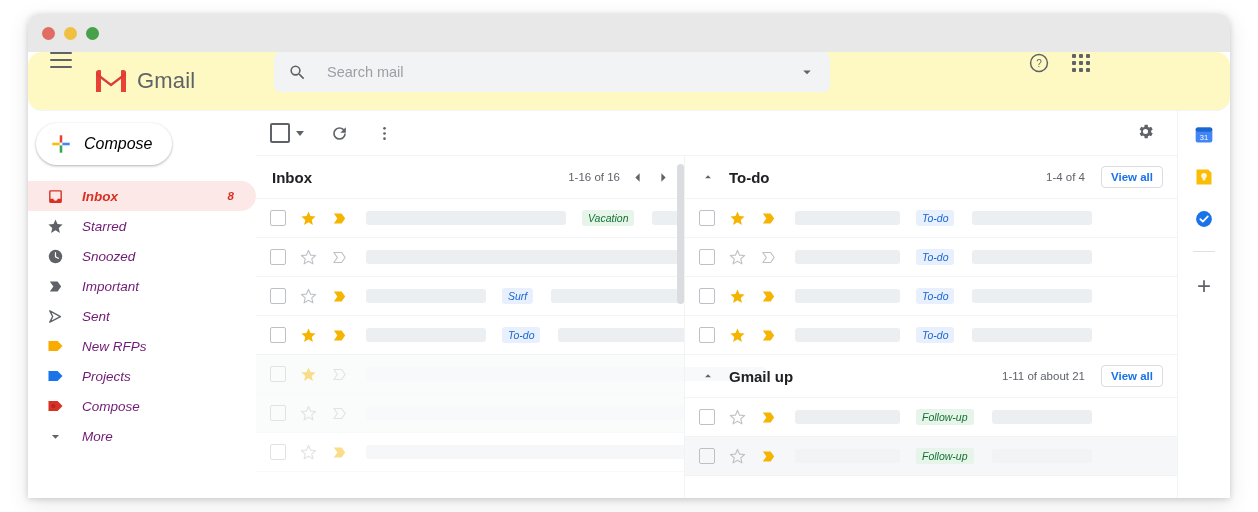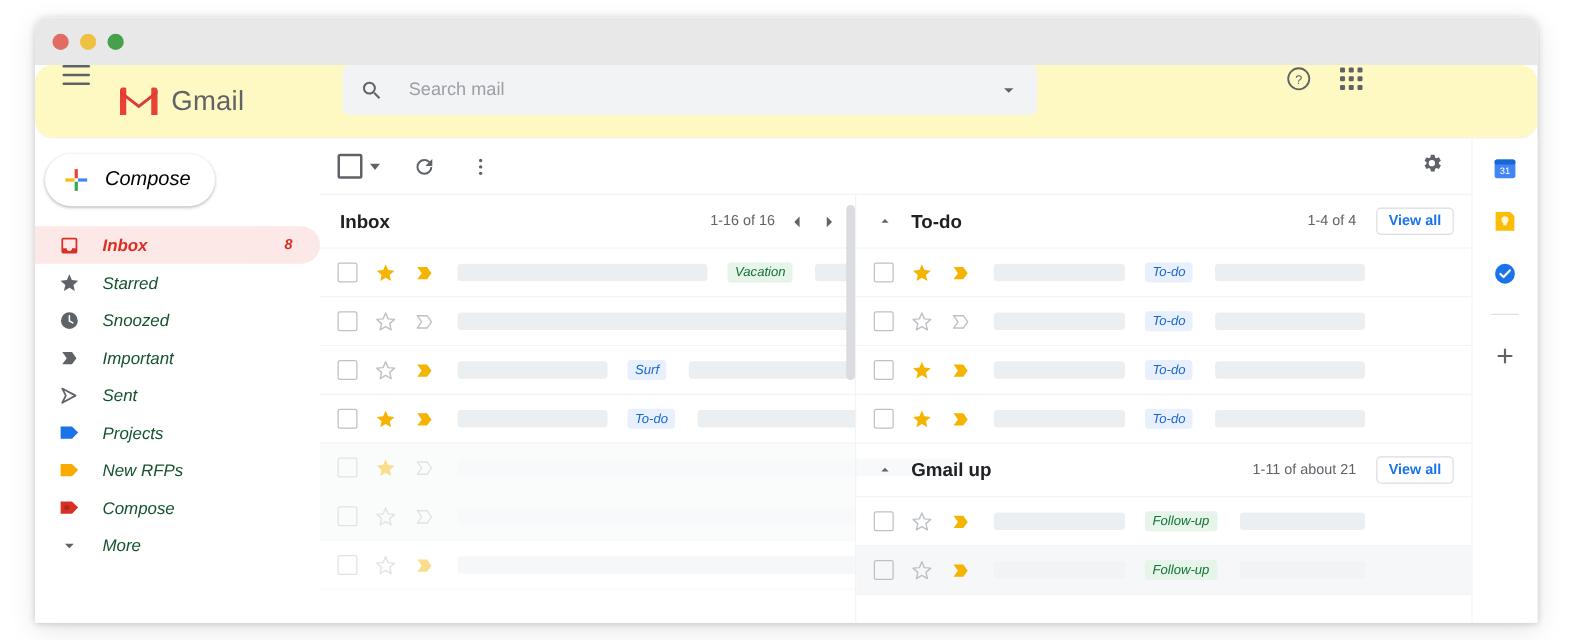--- a/index.html
+++ b/index.html
@@ -132,21 +132,21 @@
   .plus-icon { width: 22px; height: 22px; flex: none; }
 
   .navlist { margin-top: 16px; }
   .navitem {
     height: 30px;
     display: flex; align-items: center;
     padding-left: 18px;
     border-radius: 0 16px 16px 0;
     cursor: pointer;
     font-size: 13.5px;
-    color: #14532d;
+    color: #701a75;
     position: relative;
   }
   .navitem .nav-ico {
     width: 18px; height: 18px; flex: none;
     margin-right: 18px;
     display: flex; align-items: center; justify-content: center;
   }
   .navitem.active {
     background: #fce8e6;
     color: #d93025;
@@ -382,33 +382,33 @@
                   <path fill="none" stroke="#5f6368" stroke-width="2" stroke-linejoin="round" d="M4 4l15 8-15 8 4-8z"></path>
                 </svg>
             </span>
             <span>Sent</span>
           </div>
 
 
           <div class="navitem">
             <span class="nav-ico">
               <svg class="tagico" viewBox="0 0 24 20">
+                  <path fill="#f9ab00" d="M2 3h13l7 7-7 7H2z"></path>
+                </svg>
+            </span>
+            <span>New RFPs</span>
+          </div>
+
+          <div class="navitem">
+            <span class="nav-ico">
+              <svg class="tagico" viewBox="0 0 24 20">
                   <path fill="#1a73e8" d="M2 3h13l7 7-7 7H2z"></path>
                 </svg>
             </span>
             <span>Projects</span>
-          </div>
-
-          <div class="navitem">
-            <span class="nav-ico">
-              <svg class="tagico" viewBox="0 0 24 20">
-                  <path fill="#f9ab00" d="M2 3h13l7 7-7 7H2z"></path>
-                </svg>
-            </span>
-            <span>New RFPs</span>
           </div>
 
           <div class="navitem">
             <span class="nav-ico">
               <svg class="tagico" viewBox="0 0 24 20">
                   <path fill="#d93025" d="M2 3h13l7 7-7 7H2z"></path>
                   <circle cx="9" cy="10" r="3" fill="#b3261e"></circle>
                 </svg>
             </span>
             <span>Compose</span>

